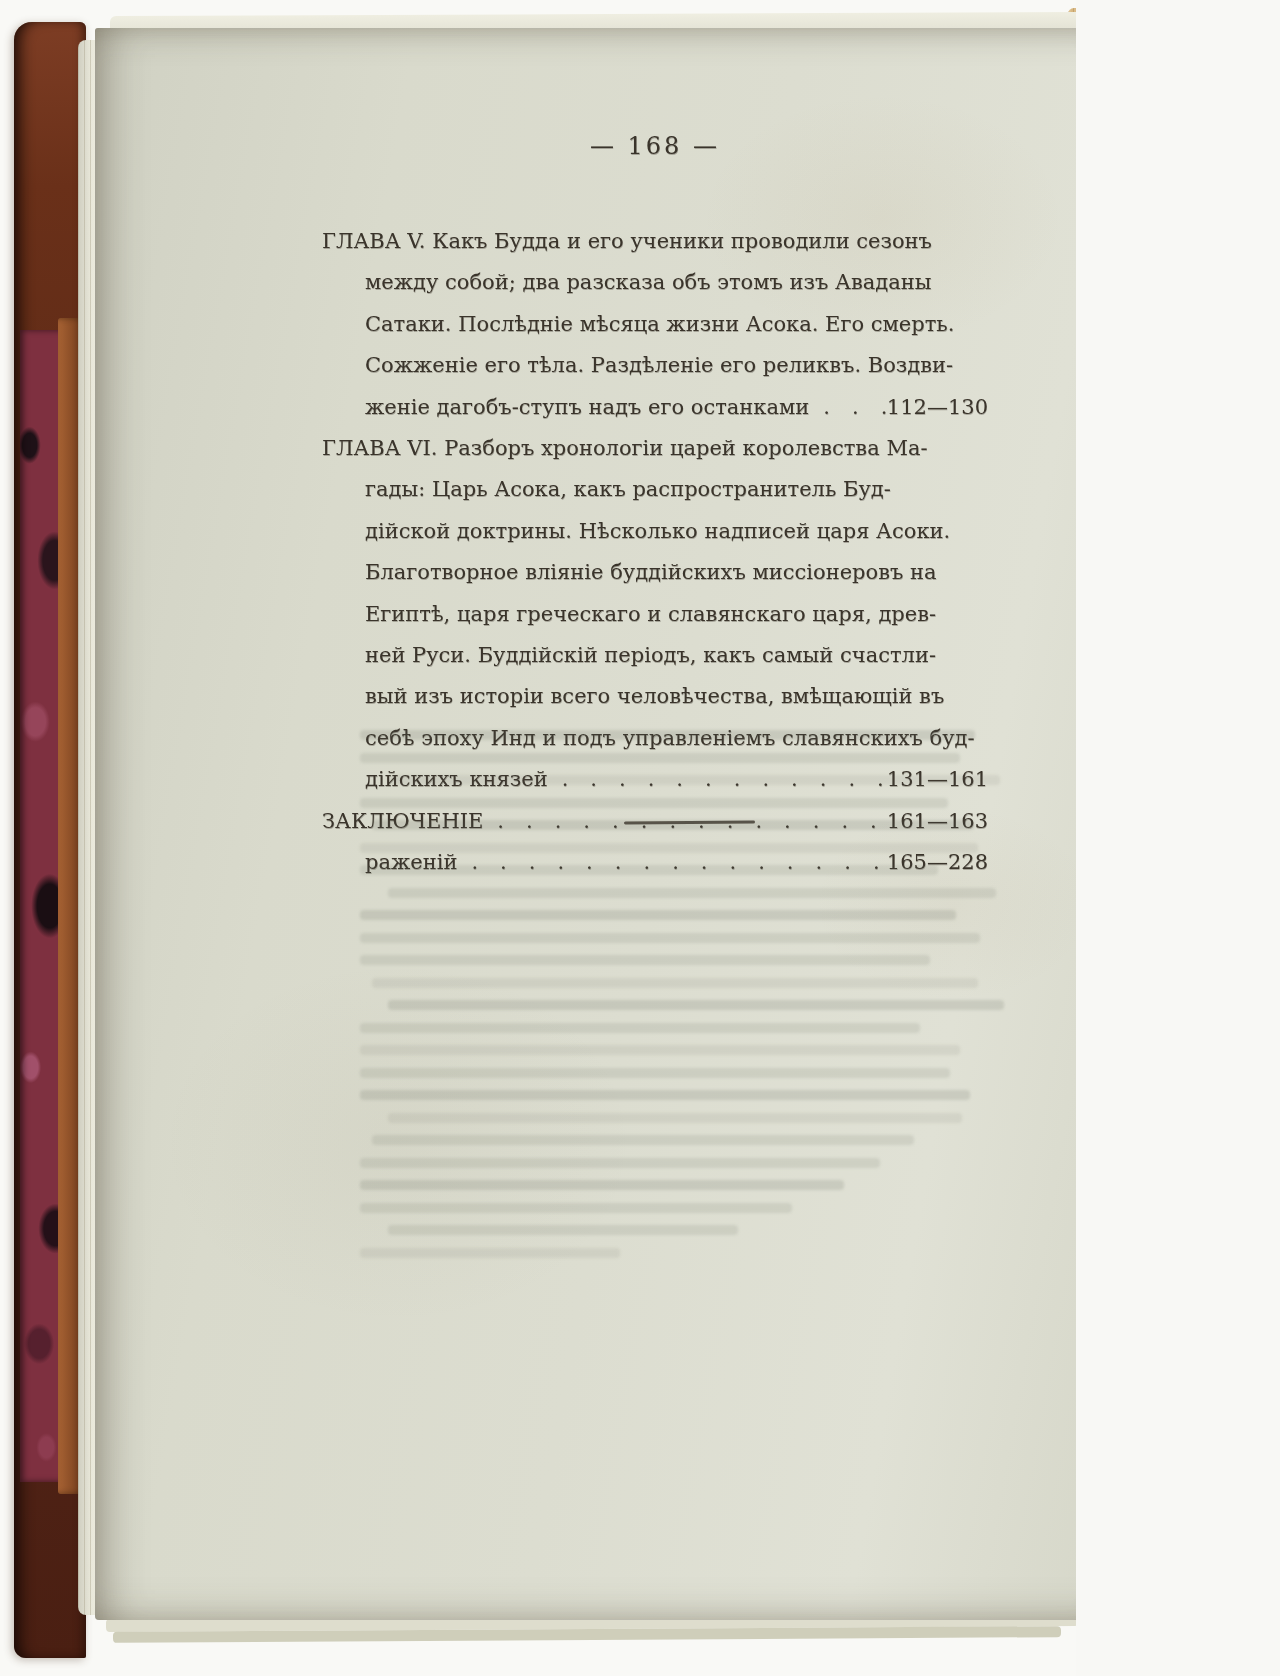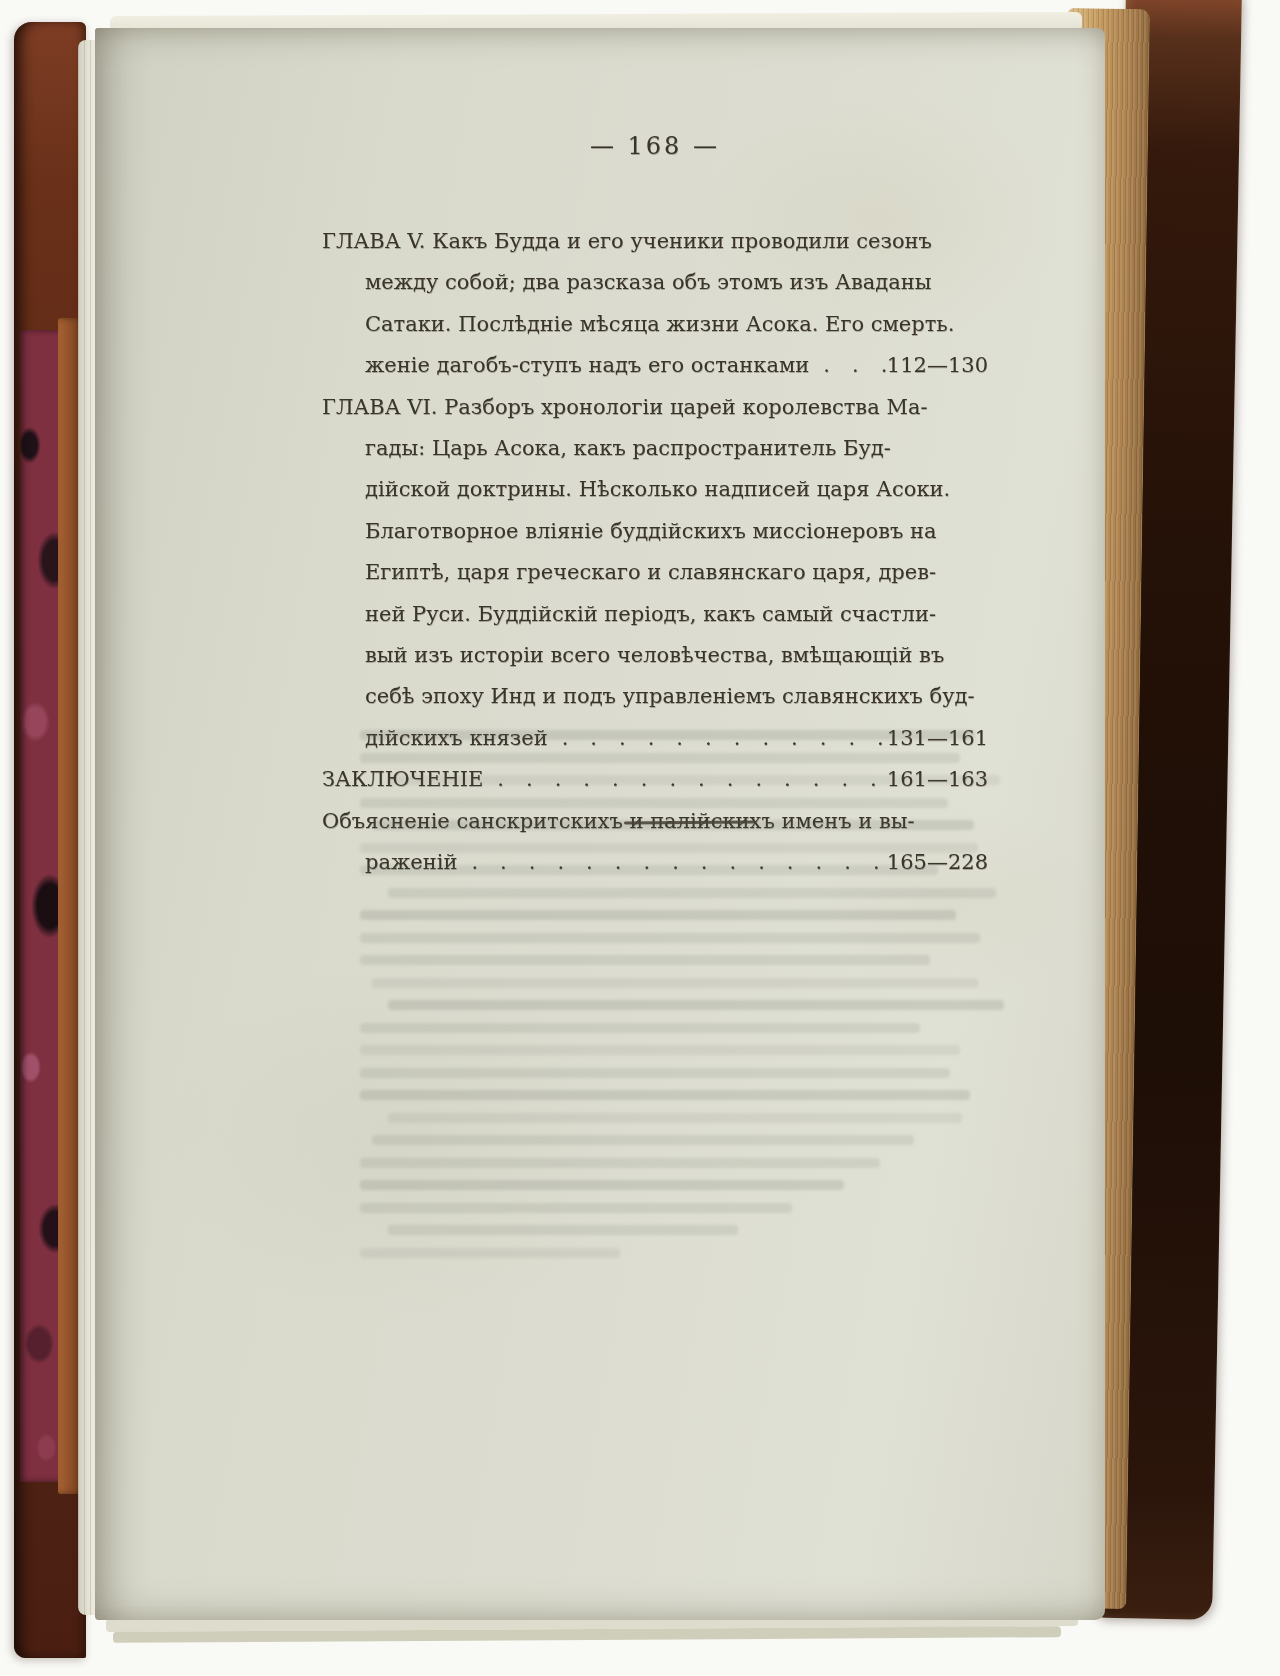--- a/index.html
+++ b/index.html
@@ -5,21 +5,21 @@
   :root{
     --page-bg:#dcddd0;
     --ink:#3a342b;
     --spine-leather:#6e3721;
     --marble-red:#7e3040;
     --page-edges-tan:#c49a5f;
     --back-cover:#23120a;
   }
   html,body{margin:0;padding:0;}
   body{background:#f8f8f5;font-family:"DejaVu Serif","Liberation Serif",serif;}
-  .stage{position:relative;width:1280px;height:1676px;overflow:hidden;background:#f9f9f6;}
+  .stage{position:relative;width:1076px;height:1676px;overflow:hidden;background:#f9f9f6;}
 
   
   .cover-right{
     position:absolute;left:1126px;top:-12px;width:116px;height:1630px;
     background:linear-gradient(180deg,#8a4a2e 0%,#57301b 3%,#34190c 10%,#241107 35%,#1d0e06 65%,#2b150b 92%,#3a1f10 100%);
     border-radius:4px 10px 22px 8px;
     transform:rotate(1.05deg);transform-origin:top left;
     box-shadow:inset 4px 0 8px rgba(255,200,150,.12), 2px 3px 10px rgba(60,40,25,.35);
     z-index:1;
   }
@@ -159,20 +159,21 @@
 
   <div class="page">
     <div class="stain"></div>
 
     <div class="page-number">— 168 —</div>
 
     <div class="toc">
       <div class="line head"><span class="t">ГЛАВА V. Какъ Будда и его ученики проводили сезонъ</span></div>
       <div class="line cont"><span class="t">между собой; два разсказа объ этомъ изъ Аваданы</span></div>
       <div class="line cont"><span class="t">Сатаки. Послѣдніе мѣсяца жизни Асока. Его смерть.</span></div>
+      <div class="line cont"><span class="t">Сожженіе его тѣла. Раздѣленіе его реликвъ. Воздви-</span></div>
       <div class="line cont leader">
         <span class="t">женіе дагобъ-ступъ надъ его останками</span>
         <span class="dots">........................</span>
         <span class="pg">112—130</span>
       </div>
       <div class="line head"><span class="t">ГЛАВА VI. Разборъ хронологіи царей королевства Ма-</span></div>
       <div class="line cont"><span class="t">гады: Царь Асока, какъ распространитель Буд-</span></div>
       <div class="line cont"><span class="t">дійской доктрины. Нѣсколько надписей царя Асоки.</span></div>
       <div class="line cont"><span class="t">Благотворное вліяніе буддійскихъ миссіонеровъ на</span></div>
       <div class="line cont"><span class="t">Египтѣ, царя греческаго и славянскаго царя, древ-</span></div>
@@ -182,21 +183,20 @@
       <div class="line cont leader">
         <span class="t">дійскихъ князей</span>
         <span class="dots">........................</span>
         <span class="pg">131—161</span>
       </div>
       <div class="line head leader">
         <span class="t">ЗАКЛЮЧЕНІЕ</span>
         <span class="dots">........................</span>
         <span class="pg">161—163</span>
       </div>
-      <div class="line head"><span class="t">Объясненіе санскритскихъ и палійскихъ именъ и вы-</span></div>
       <div class="line cont leader">
         <span class="t">раженій</span>
         <span class="dots">........................</span>
         <span class="pg">165—228</span>
       </div>
     </div>
 
     <div class="rule"></div>
     <div class="ghost">
         <div class="ghost-line" style="width: 615px;"></div>

